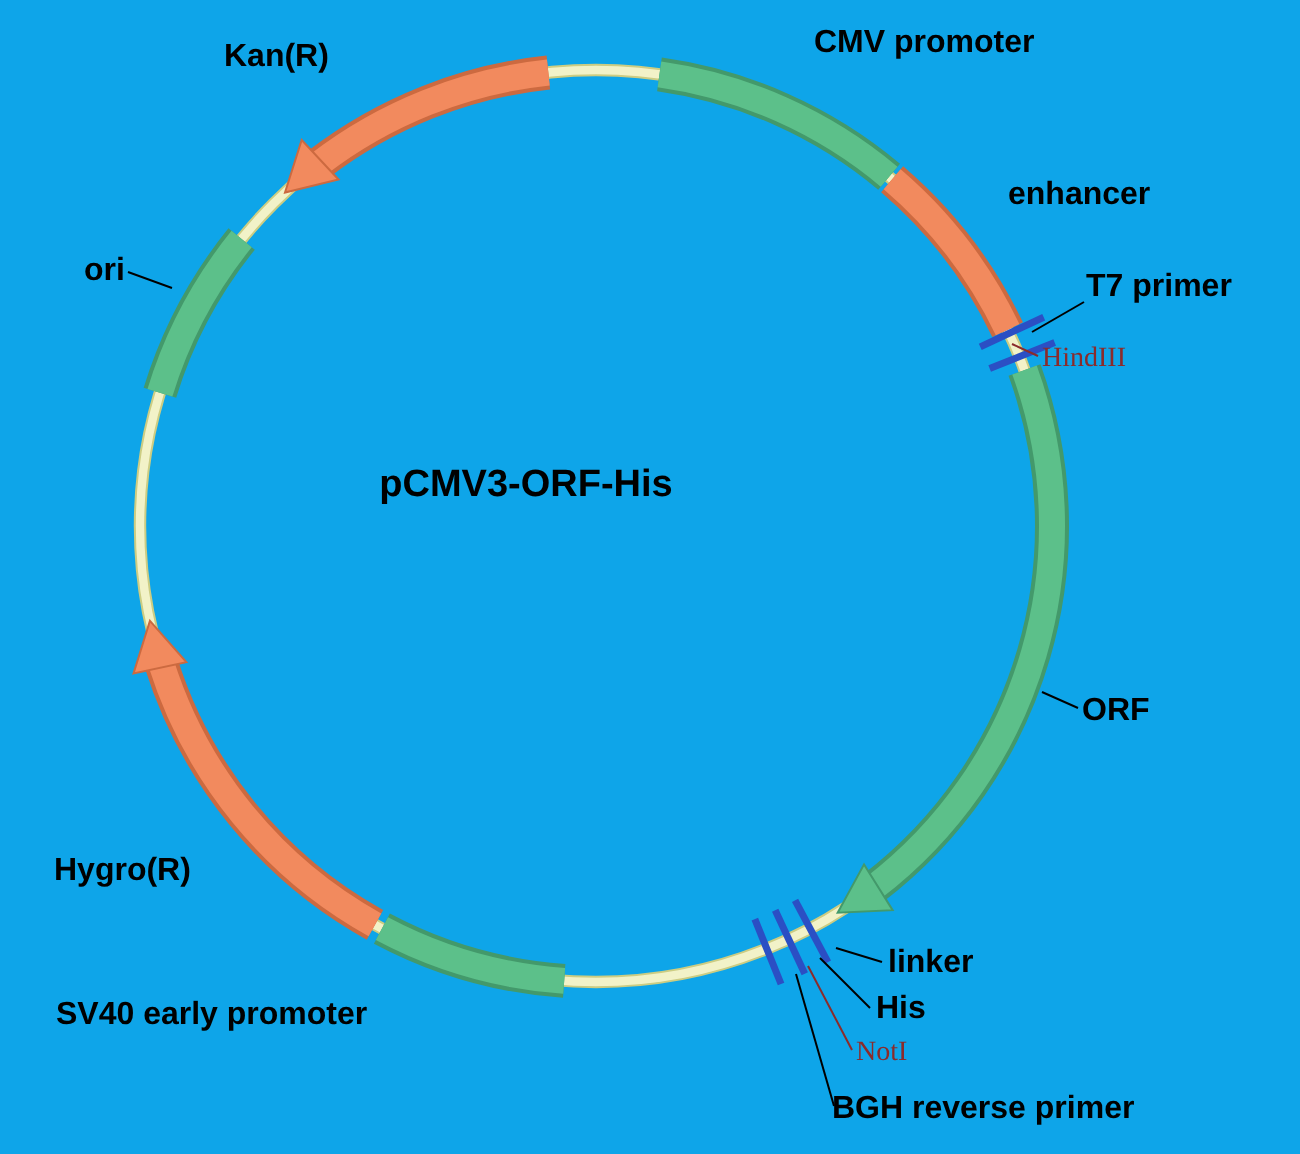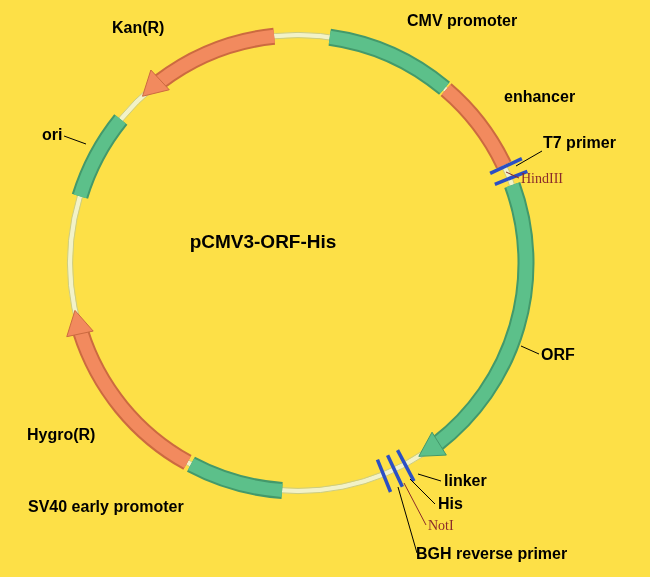--- a/index.html
+++ b/index.html
@@ -1,16 +1,16 @@
 <!DOCTYPE html>
 <html><head>
 <meta charset="utf-8">
 <style>
   html,body{margin:0;padding:0;background:#ffffff;}
-  .stage{position:relative;width:650px;height:577px;background:#fde047;overflow:hidden;
+  .stage{position:relative;width:650px;height:577px;background:#0ea5e9;overflow:hidden;
          font-family:"Liberation Sans",sans-serif;}
   svg{display:block;}
   text.feature{font-family:"Liberation Sans",sans-serif;font-weight:bold;font-size:16px;fill:#000000;}
   text.site{font-family:"Liberation Serif",serif;font-size:14px;}
   text.title{font-family:"Liberation Sans",sans-serif;font-weight:bold;font-size:19px;fill:#000000;text-anchor:middle;}
 </style>
 </head>
 <body>
 
 <div class="stage">

